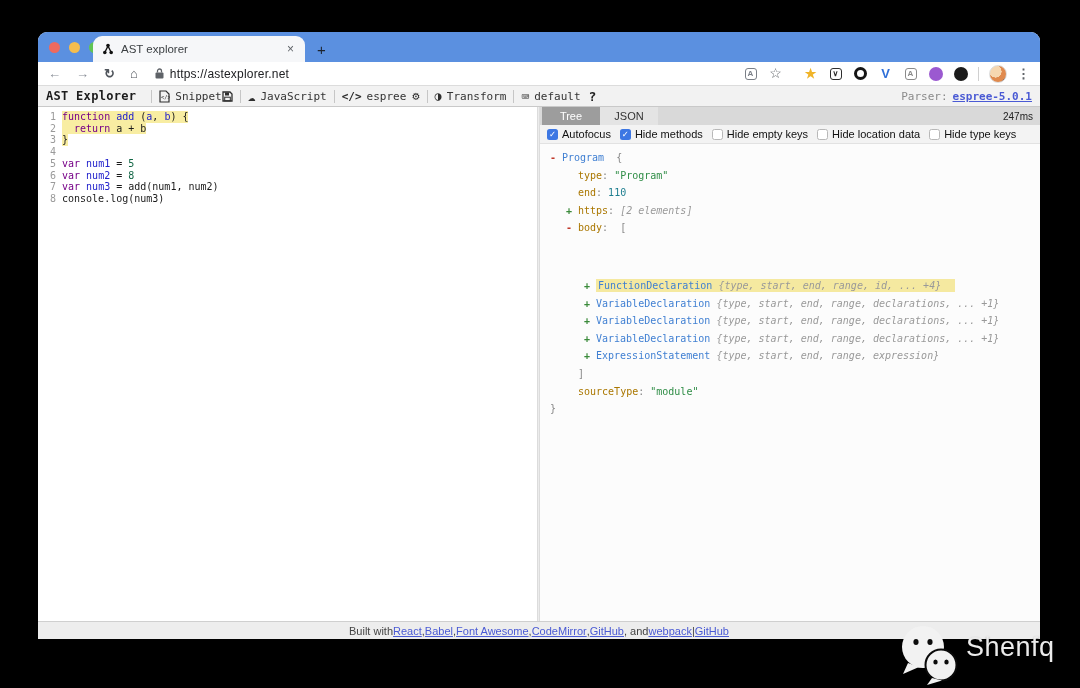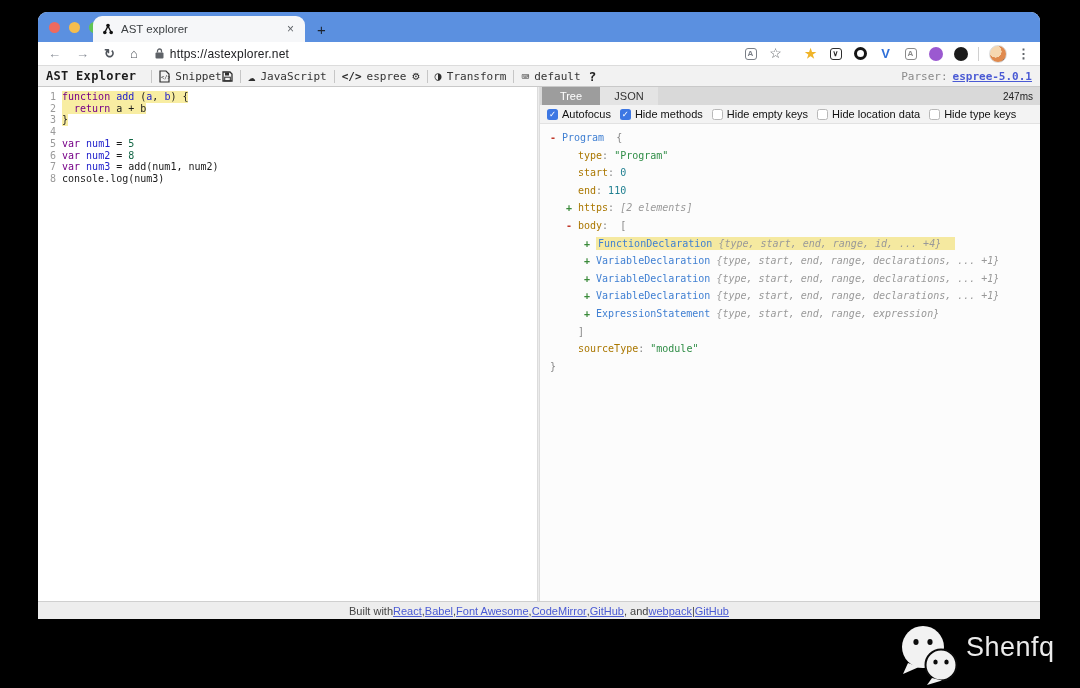--- a/index.html
+++ b/index.html
@@ -1,20 +1,20 @@
 <!DOCTYPE html>
 <html><head>
 <meta charset="utf-8">
 <style>
   html,body{margin:0;padding:0}
   body{width:1080px;height:688px;background:#000;position:relative;overflow:hidden;
        font-family:"Liberation Sans",sans-serif;-webkit-font-smoothing:antialiased}
 
   
-  .window{position:absolute;left:38px;top:12px;width:1002px;height:607px;background:#fff;
+  .window{position:absolute;left:38px;top:32px;width:1002px;height:607px;background:#fff;
           border-radius:9px 9px 0 0;box-shadow:0 10px 40px rgba(0,0,0,.55)}
 
   
   .titlebar{height:30px;background:#5b90e0;border-radius:9px 9px 0 0;position:relative}
   .lights{position:absolute;left:11px;top:10px;display:flex;gap:9px}
   .light{width:11px;height:11px;border-radius:50%}
   .light.r{background:#ee6a5f}.light.y{background:#f5bd4f}.light.g{background:#61c454}
   .tab{position:absolute;left:55px;bottom:0;width:212px;height:26px;background:#f6f7f9;
        border-radius:9px 9px 0 0;display:flex;align-items:center;padding:0 9px;box-sizing:border-box}
   .tab-title{font-size:11.5px;color:#3c4043;margin-left:7px;white-space:nowrap;overflow:hidden;flex:1}
@@ -250,25 +250,24 @@
             <span>Hide location data</span>
           </span>
           <span class="opt">
             <span class="cb off"></span>
             <span>Hide type keys</span>
           </span>
         </div>
       <div class="tree" id="tree">
           <div class="trow" style="padding-left: 2px;"><span class="toggle tg-minus">-</span><span><span class="node">Program</span><span class="punct">  {</span></span></div>
           <div class="trow" style="padding-left: 30px;"><span><span class="key">type</span><span class="punct">: </span><span class="str">"Program"</span></span></div>
-          <div class="trow" style="padding-left: 30px;"><span><span class="key">start</span><span class="punct">: </span><span class="tnum">0</span></span></div>
           <div class="trow" style="padding-left: 30px;"><span><span class="key">end</span><span class="punct">: </span><span class="tnum">110</span></span></div>
           <div class="trow" style="padding-left: 18px;"><span class="toggle tg-plus">+</span><span><span class="key">https</span><span class="punct">: </span><span class="sum">[2 elements]</span></span></div>
           <div class="trow" style="padding-left: 18px;"><span class="toggle tg-minus">-</span><span><span class="key">body</span><span class="punct">:  [</span></span></div>
-          <div class="trow" style="padding-left: 36px;"><span class="toggle tg-plus">+</span><span class="hlwrap"><span class="node">FunctionDeclaration</span><span class="sum"> {type, start, end, range, id, ... +4}</span></span></div>
+          <div class="trow" style="padding-left: 36px; margin-top: 40px;"><span class="toggle tg-plus">+</span><span class="hlwrap"><span class="node">FunctionDeclaration</span><span class="sum"> {type, start, end, range, id, ... +4}</span></span></div>
           <div class="trow" style="padding-left: 36px;"><span class="toggle tg-plus">+</span><span><span class="node">VariableDeclaration</span><span class="sum"> {type, start, end, range, declarations, ... +1}</span></span></div>
           <div class="trow" style="padding-left: 36px;"><span class="toggle tg-plus">+</span><span><span class="node">VariableDeclaration</span><span class="sum"> {type, start, end, range, declarations, ... +1}</span></span></div>
           <div class="trow" style="padding-left: 36px;"><span class="toggle tg-plus">+</span><span><span class="node">VariableDeclaration</span><span class="sum"> {type, start, end, range, declarations, ... +1}</span></span></div>
           <div class="trow" style="padding-left: 36px;"><span class="toggle tg-plus">+</span><span><span class="node">ExpressionStatement</span><span class="sum"> {type, start, end, range, expression}</span></span></div>
           <div class="trow" style="padding-left: 30px;"><span><span class="punct">]</span></span></div>
           <div class="trow" style="padding-left: 30px;"><span><span class="key">sourceType</span><span class="punct">: </span><span class="str">"module"</span></span></div>
           <div class="trow" style="padding-left: 2px;"><span><span class="punct">}</span></span></div>
         </div>
     </div>
   </div>

